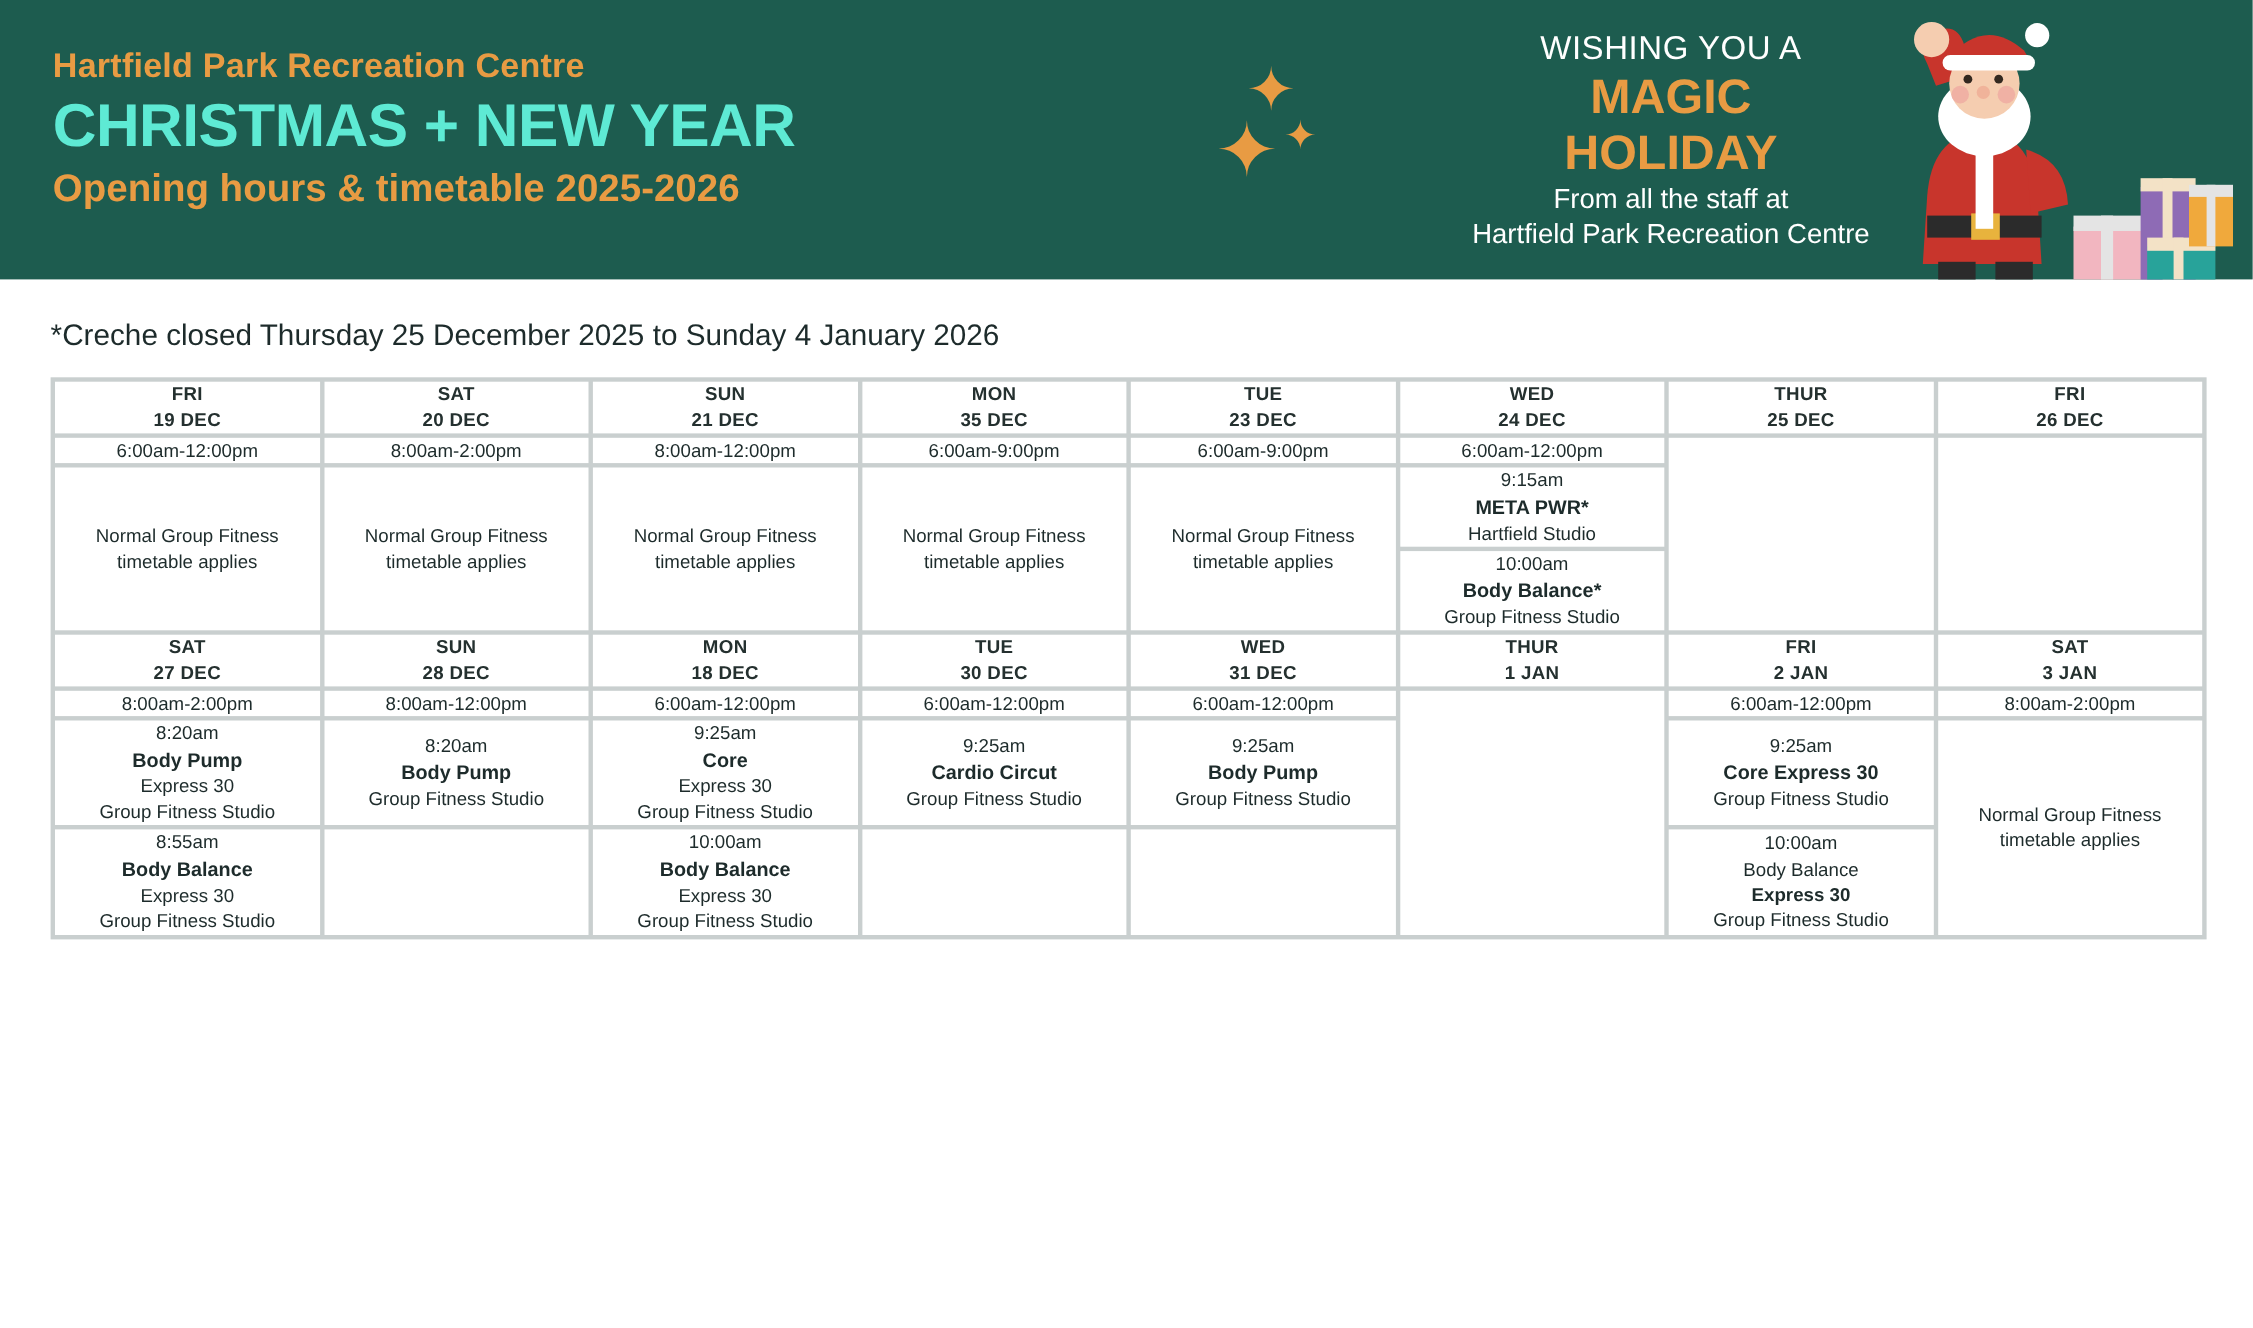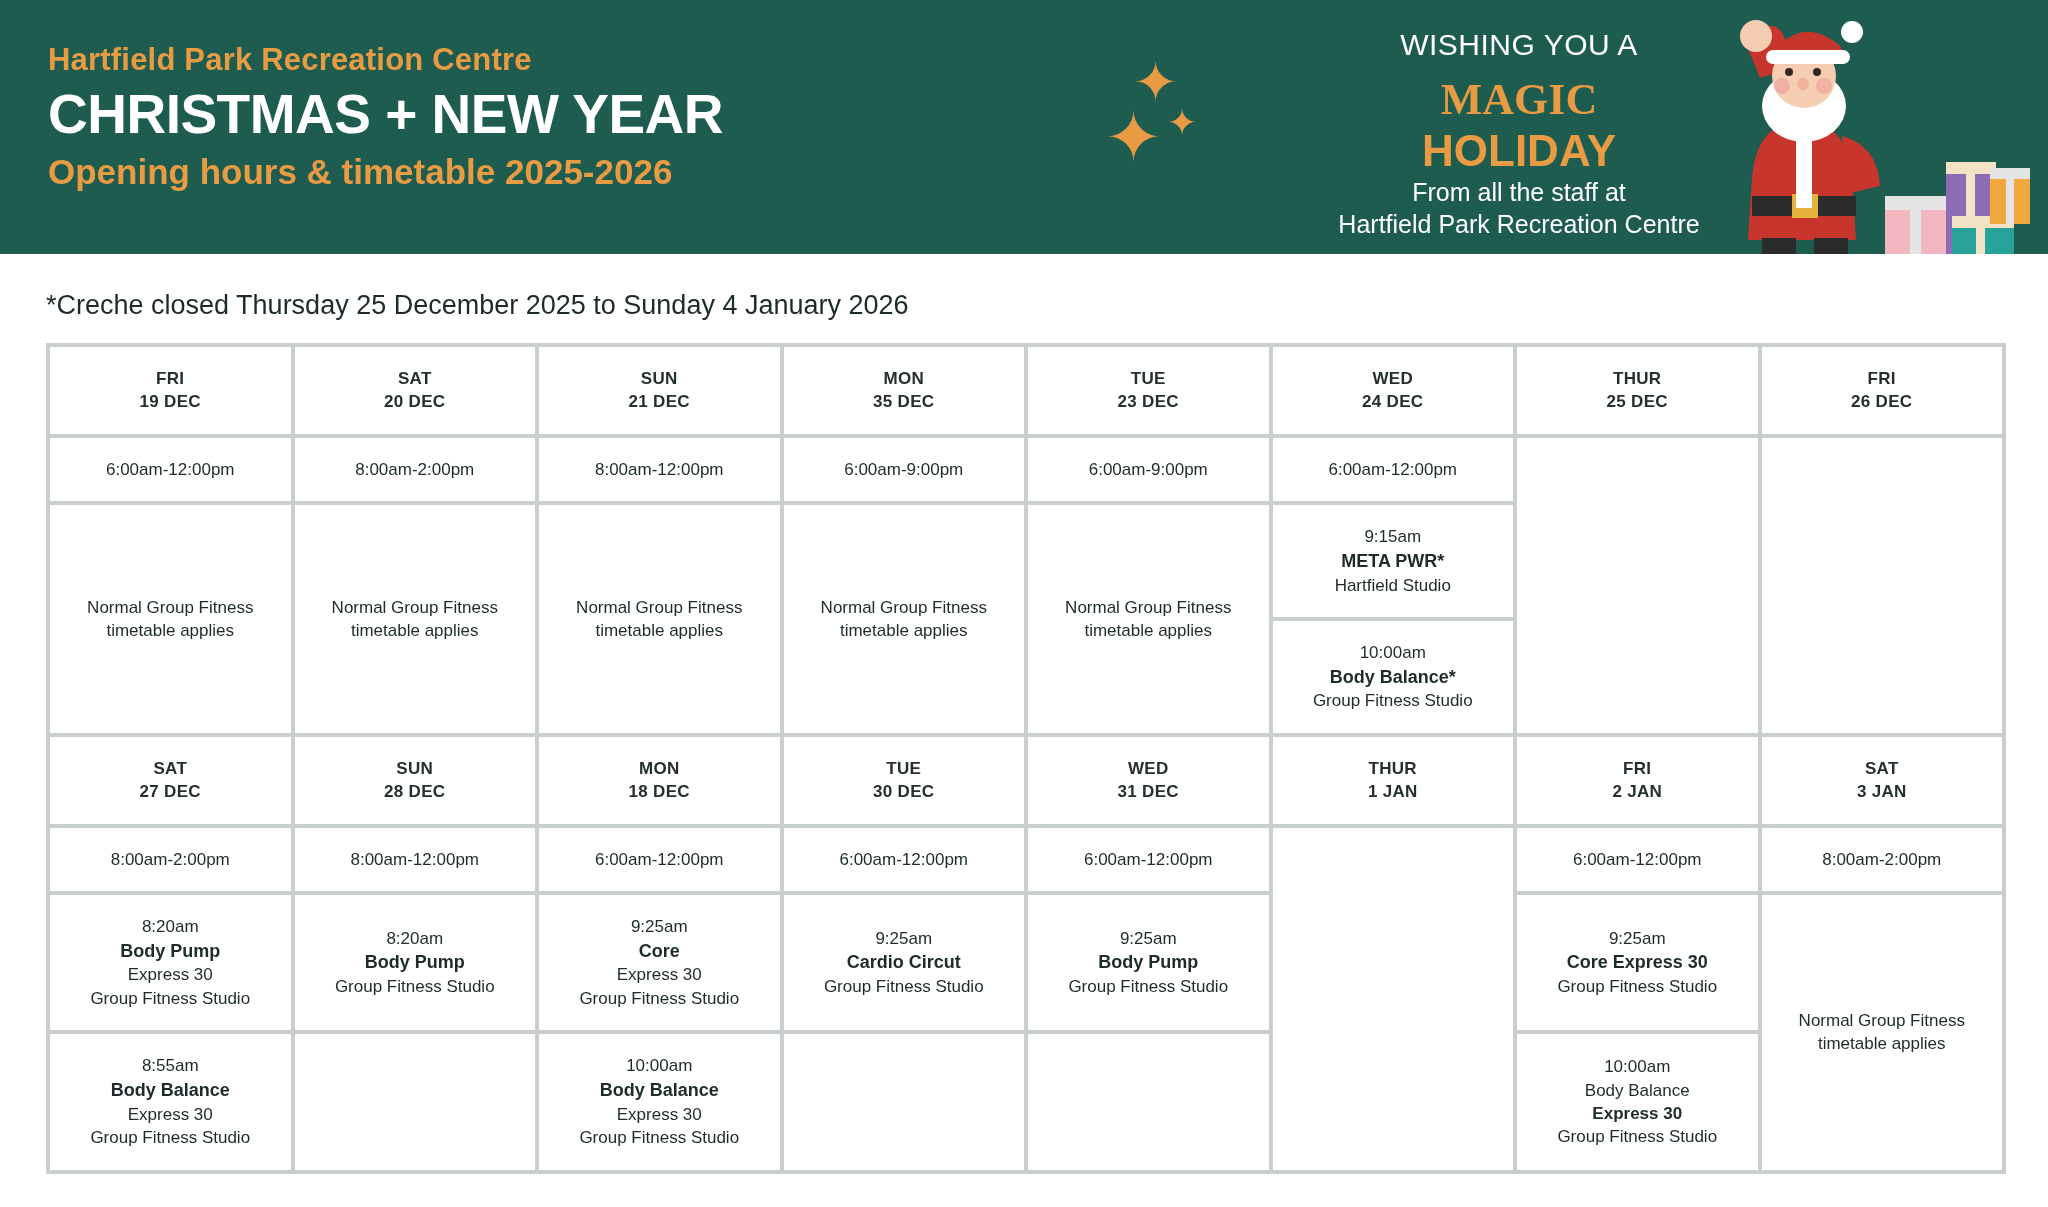--- a/index.html
+++ b/index.html
@@ -24,21 +24,21 @@
   }
   .header-titleblock { position: relative; z-index: 3; }
   .header-kicker {
     color: #e89b43;
     font-size: 31px;
     font-weight: bold;
     letter-spacing: 0.2px;
     margin: 12px 0 6px 0;
   }
   .header-main {
-    color: #ffffff;
+    color: #5eead4;
     font-size: 55px;
     font-weight: bold;
     letter-spacing: -0.5px;
     margin: 0 0 4px 0;
     line-height: 1.12;
   }
   .header-sub {
     color: #e89b43;
     font-size: 35px;
     font-weight: bold;
@@ -55,21 +55,21 @@
   
   .greeting {
     position: absolute;
     left: 1304px;
     top: 28px;
     width: 430px;
     text-align: center;
     z-index: 3;
   }
   .greeting .g1 { color: #ffffff; font-size: 30px; letter-spacing: 0.5px; }
-  .greeting .g2 { color: #e89b43; font-size: 44px; font-weight: bold; line-height: 1.15; margin-top: 13px; font-family: Liberation Serif, serif; }
+  .greeting .g2 { color: #e89b43; font-size: 44px; font-weight: bold; line-height: 1.15; margin-top: 2px; }
   .greeting .g3 { color: #e89b43; font-size: 44px; font-weight: bold; line-height: 1.15; }
   .greeting .g4 { color: #ffffff; font-size: 25px; line-height: 1.28; }
 
   
   .santa { position: absolute; right: 18px; top: 10px; width: 330px; height: 270px; z-index: 4; }
 
   
   .note {
     font-size: 27px;
     color: #1d2b2b;
@@ -82,21 +82,21 @@
     width: 1960px;
     border-collapse: separate;
     border-spacing: 4px;
     background: #c9cfcf;
     table-layout: fixed;
   }
   table.timetable td {
     background: #ffffff;
     vertical-align: middle;
     text-align: center;
-    padding: 20px 6px;
+    padding: 0 6px;
     font-size: 17px;
     line-height: 1.38;
   }
   td.dayhead {
     background: #e89b43;
     color: #24302f;
     font-weight: bold;
     font-size: 19px;
     padding: 14px 4px;
     letter-spacing: 0.3px;

